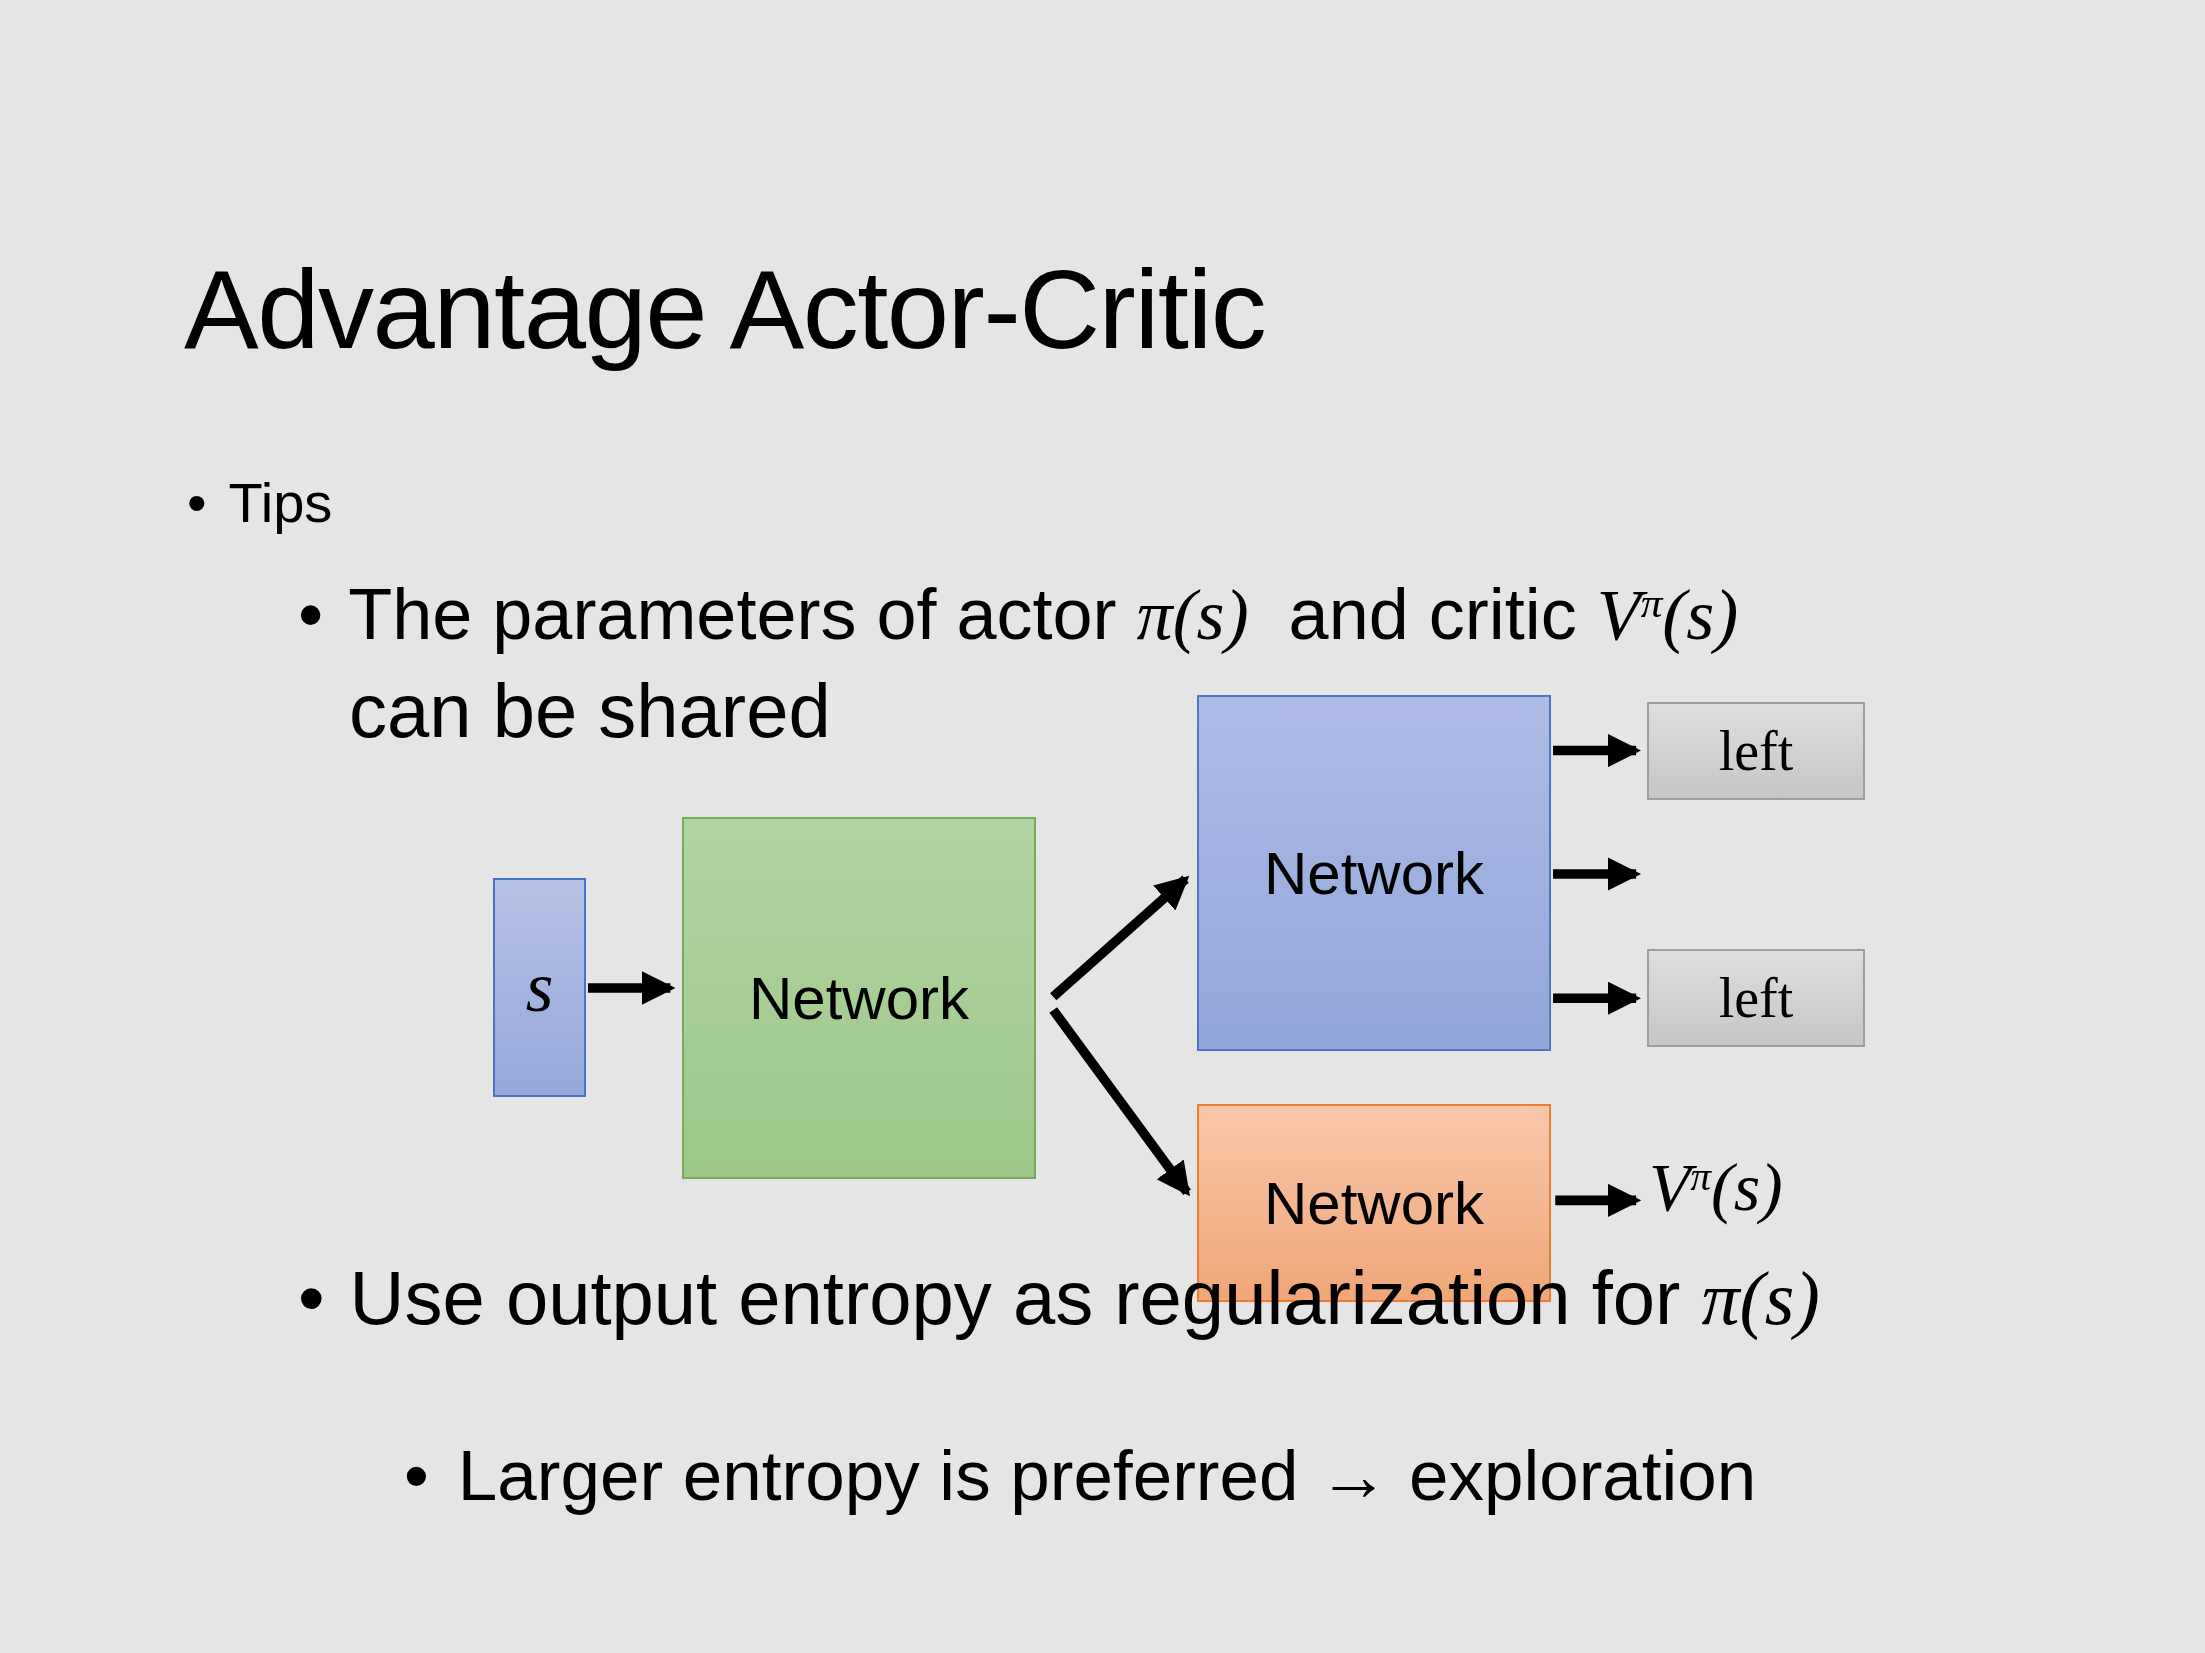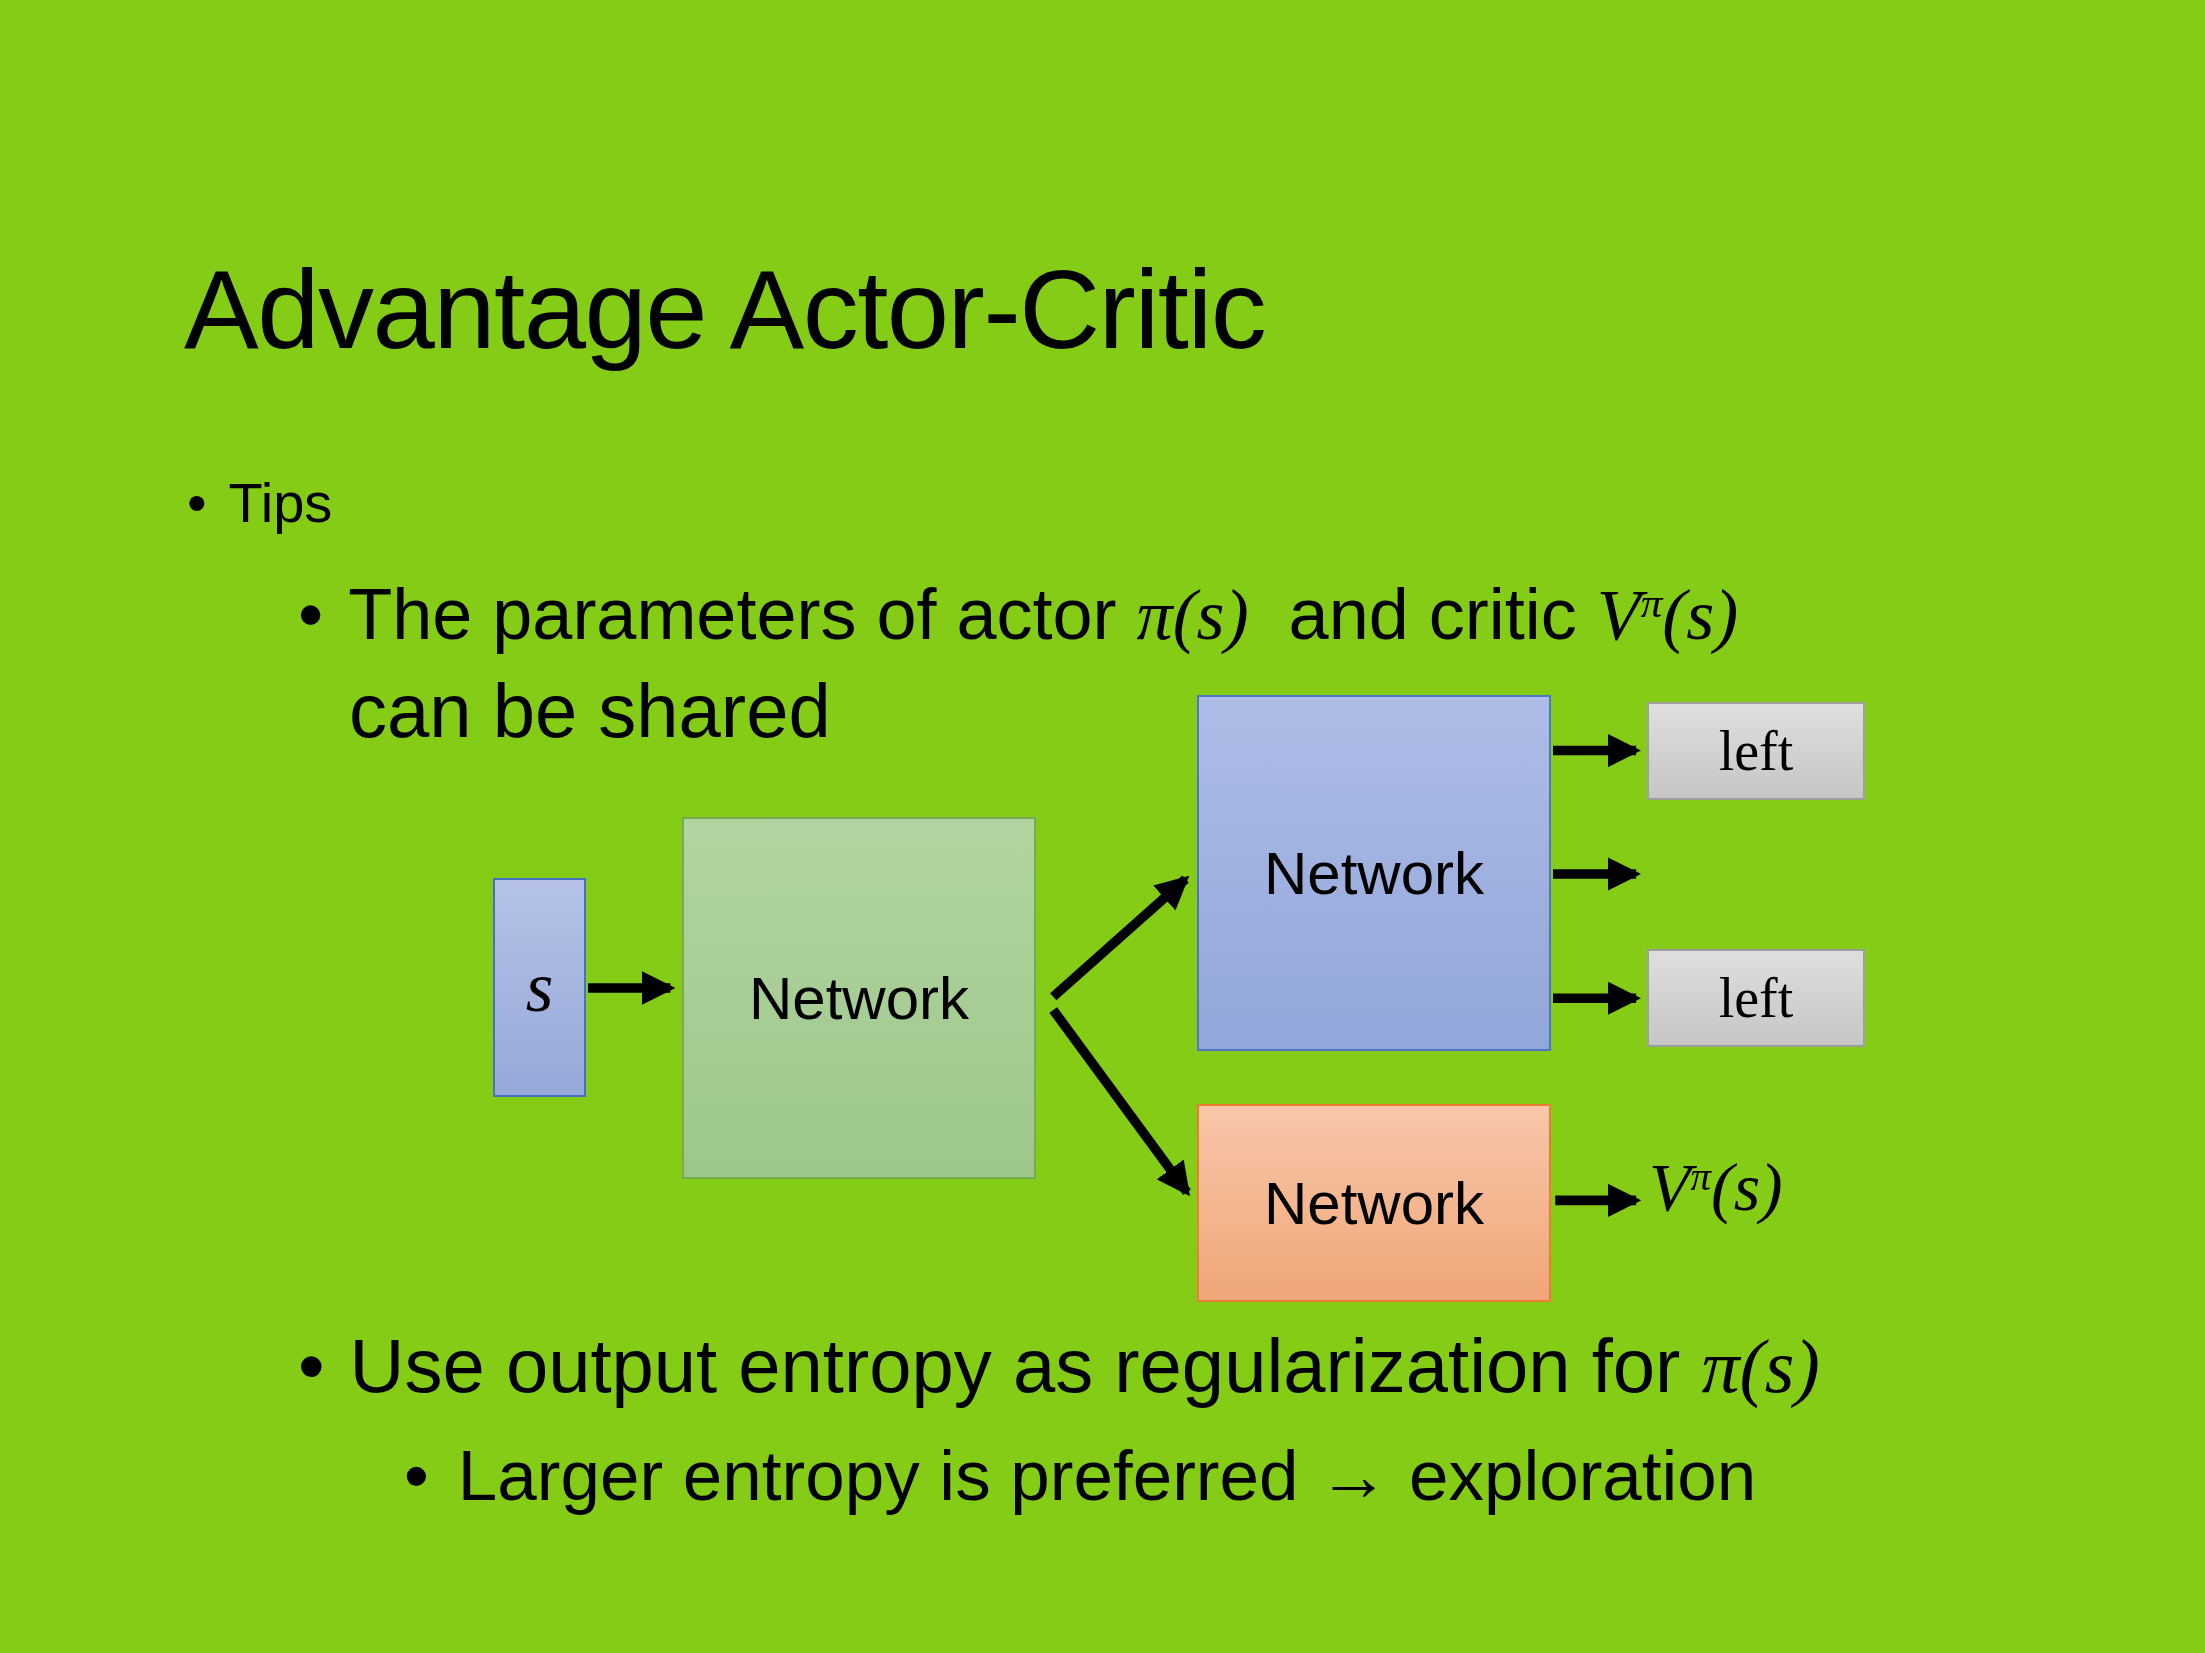--- a/index.html
+++ b/index.html
@@ -1,32 +1,32 @@
 <!DOCTYPE html>
 <html style="font-size:11.8px"><head>
 <meta charset="utf-8">
 <style>
   html,body{margin:0;padding:0;background:#fff;}
   .slide{
-    position:relative;width:2205px;height:1654px;background:#84cc16;
+    position:relative;width:2205px;height:1654px;background:#e5e5e5;
     font-family:"Liberation Sans",sans-serif;color:#000;overflow:hidden;
   }
   
   .title{
     position:absolute;left:184px;top:176px;font-size:112px;line-height:1.05;
     letter-spacing:-1.5px;white-space:nowrap;font-weight:400;
   }
   .line{position:absolute;white-space:nowrap;}
   .dot{display:inline-block;}
   .l-tips{left:187px;top:470px;font-size:56px;}
   .l-tips .dot{margin-right:22px;}
   .l-param{left:298px;top:565px;font-size:72px;line-height:98px;}
   .l-param .dot{margin-right:25px;}
   .l-param2{left:349px;top:662px;font-size:76px;line-height:98px;}
-  .l-entropy{left:298px;top:1322px;font-size:76px;}
+  .l-entropy{left:298px;top:1254px;font-size:76px;}
   .l-entropy .dot{margin-right:25px;}
   .l-larger{left:404px;top:1435px;font-size:71px;}
   .l-larger .dot{margin-right:29px;}
   
   .m{font-family:"Liberation Serif",serif;font-style:italic;}
   .msup{
     font-family:"Liberation Serif",serif;font-style:italic;
     font-size:0.60em;position:relative;top:-0.52em;
   }
   

